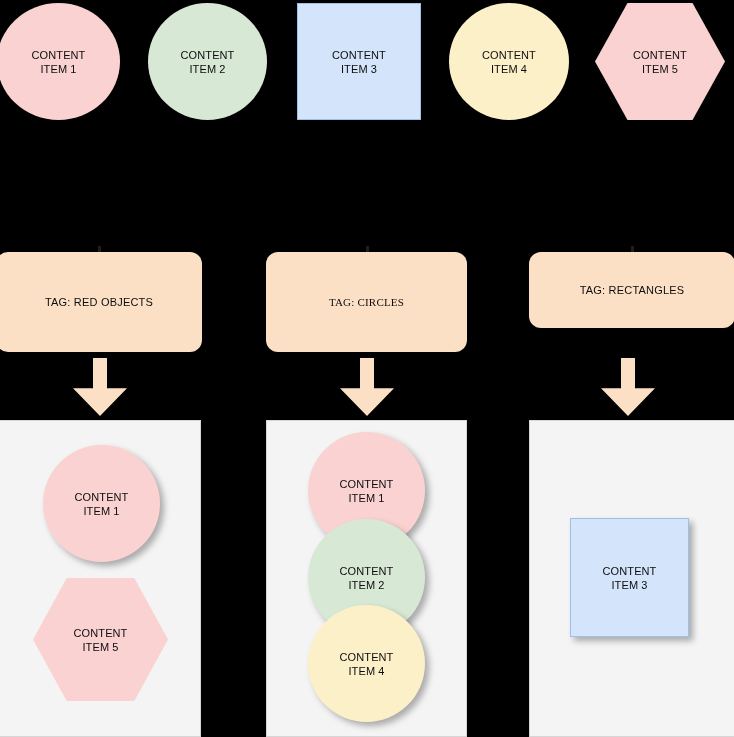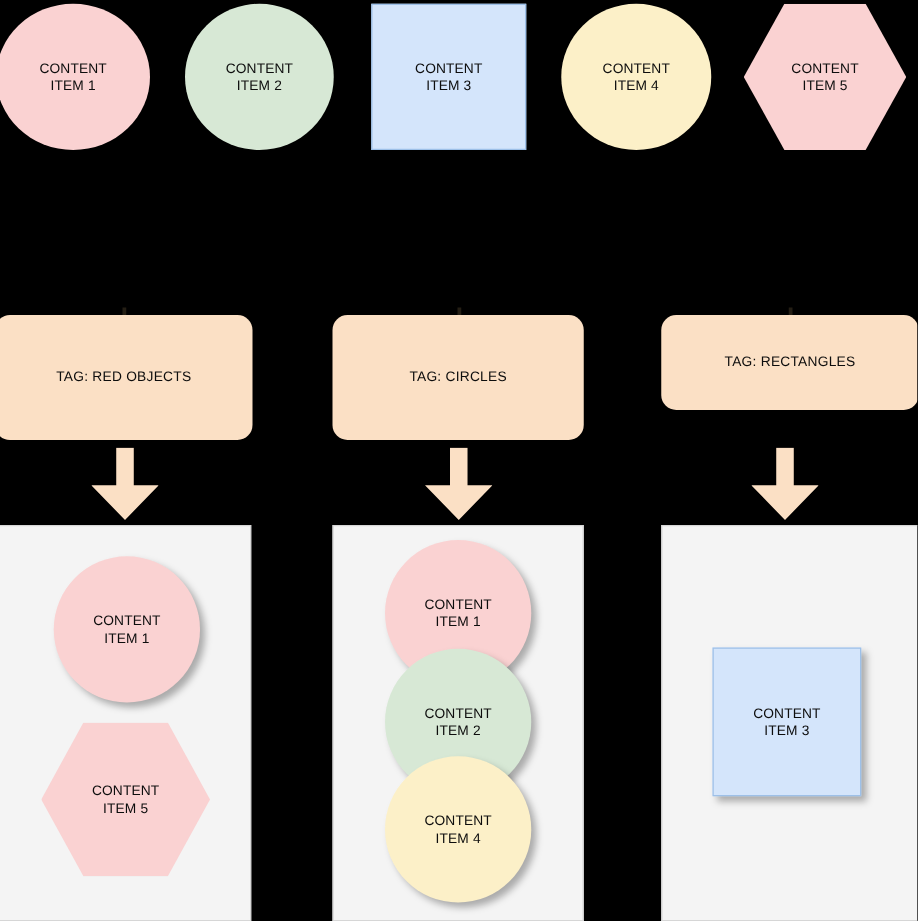--- a/index.html
+++ b/index.html
@@ -128,21 +128,21 @@
   <div id="stub-row">
       <div class="stub" style="left: 98px; top: 246px;"></div>
       <div class="stub" style="left: 365.5px; top: 246px;"></div>
       <div class="stub" style="left: 631px; top: 246px;"></div>
     </div>
 
   <div id="tag-row">
       <div class="tag-box" style="left: -4px; top: 252px; width: 206px; height: 100px; background: rgb(251, 224, 197);">
         <div class="tag-label">TAG: RED OBJECTS</div>
       </div>
-      <div class="tag-box" style="left: 266px; top: 252px; width: 201px; height: 100px; background: rgb(251, 224, 197);">
+      <div class="tag-box" style="left: 266px; top: 252px; width: 201px; height: 100px; background: rgb(251, 224, 197); font-family: Liberation Serif, serif;">
         <div class="tag-label">TAG: CIRCLES</div>
       </div>
       <div class="tag-box" style="left: 529px; top: 252px; width: 206px; height: 76px; background: rgb(251, 224, 197);">
         <div class="tag-label">TAG: RECTANGLES</div>
       </div>
     </div>
 
   <div id="arrow-row">
       <div class="block-arrow" style="left: 73px; top: 358px; width: 54px; height: 58px; background: rgb(251, 224, 197);"></div>
       <div class="block-arrow" style="left: 340px; top: 358px; width: 54px; height: 58px; background: rgb(251, 224, 197);"></div>

